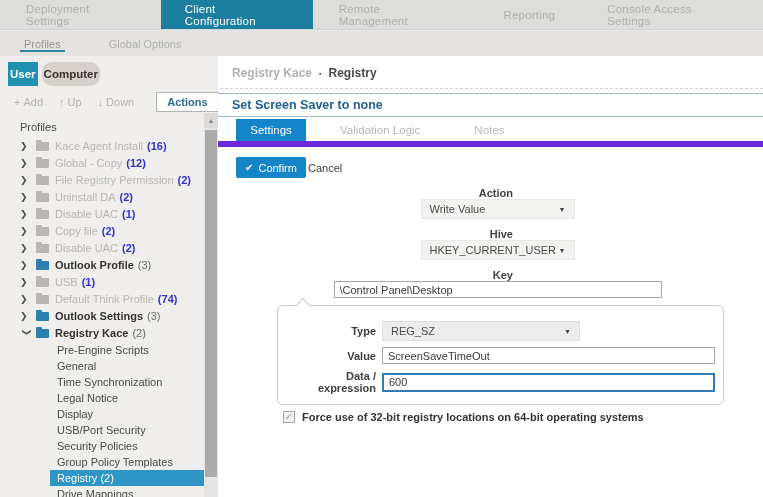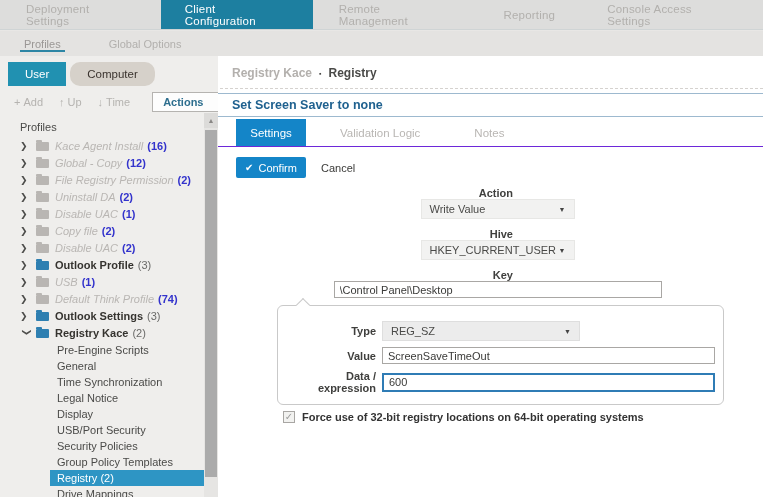--- a/index.html
+++ b/index.html
@@ -25,22 +25,22 @@
     height:100%; display:flex; align-items:center; position:relative; }
   .subnav .sub-item.active { color:#9a9795; }
   .subnav .sub-item.active::after { content:""; position:absolute; left:0; right:0; bottom:4px;
     height:2px; background:#2e86a5; }
   .subnav .sub-item + .sub-item { margin-left:40px; }
 
   
   .left-panel { position:absolute; left:0; top:56px; width:218px; height:441px;
     background:#efeeec; }
   .side-tabs { display:flex; padding:6px 0 0 8px; }
-  .side-tab { height:24px; padding:0 17px; display:flex; align-items:center;
-    font-size:11.5px; cursor:default; }
+  .side-tab { height:24px; padding:0 2px; display:flex; align-items:center;
+    font-size:11.5px; cursor:default;font-weight:bold; }
   .side-tab.active { background:#2191b1; color:#fff; }
   .side-tab.inactive { background:#d6d1ca; color:#3a332e; margin-left:4px;border-radius:10px; }
 
   .toolbar { display:flex; align-items:center; margin-top:6px; padding-left:14px; height:20px; }
   .tool-btn { color:#b5b3b0; font-size:11px; margin-right:16px; display:flex; align-items:center; gap:3px; }
   .tool-btn .glyph { font-size:11px; }
   .actions-btn { margin-left:6px; background:#fdfdfd; border:1px solid #b5b3b0;
     height:20px; display:flex; align-items:center; padding:0 0 0 10px; }
   .actions-btn .actions-label { color:#2d6e8e; font-weight:bold; font-size:11px; }
   .actions-btn .caret { font-size:7px; color:#444; padding:0 8px 0 10px; margin-left:6px; }
@@ -48,21 +48,21 @@
   .tree { margin-top:8px; }
   .tree-root { color:#4a4a48; padding-left:20px; height:14px; line-height:14px; margin-bottom:4px; }
   .tree-row { height:17px; line-height:17px; display:flex; align-items:center; padding-left:20px;
     white-space:nowrap; cursor:default; }
   .tree-row .chev { width:16px; color:#4d4d4b; font-weight:bold; font-size:9px; flex:none; }
   .tree-row .chev.open { transform:rotate(90deg) translateX(1px); width:12px; margin-right:4px; }
   .folder { width:13px; height:9px; border-radius:1px; margin-right:6px; position:relative; flex:none; }
   .folder::before { content:""; position:absolute; left:0; top:-2px; width:6px; height:2px; border-radius:1px 1px 0 0; background:inherit; }
   .tree-row.dim .folder { background:#b9b6b3; }
   .tree-row.bold .folder { background:#2e7fb1; }
-  .tree-row.dim .lbl { color:#b9b6b3;font-style:italic; }
+  .tree-row.dim .lbl { color:#b9b6b3; }
   .tree-row.bold .lbl { color:#35332f; font-weight:bold; }
   .tree-row .cnt { margin-left:4px; }
   .tree-row.dim .cnt { color:#3333cc; font-weight:bold; }
   .tree-row.bold .cnt { color:#6a6a68; }
   .tree-child { height:16px; line-height:16px; margin-left:50px; padding-left:7px;
     width:154px; color:#4a4a48; white-space:nowrap; cursor:default; }
   .tree-child.selected { background:#2e95c4; color:#fff; }
 
   .scrollbar { position:absolute; right:0; top:57px; width:14px; height:384px; background:#e6e5e3; }
   .scroll-up { width:14px; height:15px; background:#dcdbd9; color:#8a8886; font-size:7px;
@@ -74,33 +74,33 @@
   .breadcrumb { display:flex; align-items:center; padding:10px 0 8px 14px; }
   .crumb-parent { color:#b3b0ad; font-weight:bold; font-size:12px; }
   .crumb-sep { color:#4a4a48; font-size:7px; margin:0 7px; }
   .crumb-current { color:#4a4a48; font-weight:bold; font-size:12px; }
   .dashed-sep { border-bottom:1px dashed #d5d2cf; margin:0 0 4px 2px; }
 
   .title-bar { border-top:1px solid #9db9cf; border-bottom:1px solid #9db9cf;
     padding:4px 0 4px 14px; }
   .title-bar .title { color:#1f618f; font-weight:bold; font-size:12.5px; }
 
-  .tab-strip { display:flex; align-items:stretch; height:28px; border-bottom:1px solid #6d28d9;
+  .tab-strip { display:flex; align-items:stretch; height:28px; border-bottom:6px solid #6d28d9;
     margin-top:2px; padding-left:18px; }
   .m-tab { display:flex; align-items:center; font-size:11.5px; color:#b9b6b3; padding:0 20px; }
   .m-tab.active { background:#1485c8; color:#fff; width:70px; justify-content:center; padding:0; }
   .m-tab + .m-tab { margin-left:14px; }
 
   .content { padding:10px 0 0 14px; }
   .btn-row { display:flex; align-items:center; margin-left:4px; }
   .confirm-btn { width:70px; height:21px; background:#1485c8; color:#fff; border:none;
     border-radius:2px; font-size:11px; display:flex; align-items:center; justify-content:center; gap:5px;
     font-family:inherit; cursor:pointer; }
   .confirm-btn .check { font-size:10px; }
-  .cancel-lnk { margin-left:15px; color:#3a3a38; cursor:pointer; }
+  .cancel-lnk { margin-left:2px; color:#3a3a38; cursor:pointer; }
 
   .form-row { display:flex; align-items:center; margin-top:9px;flex-direction:column; }
   .f-label { width:38px; text-align:right; font-weight:bold; color:#3f3f3d; margin-right:7px; flex:none; }
   .dropdown { width:154px; height:20px; background:#f2f2f1; border:1px solid #e7e7e5;
     display:flex; align-items:center; padding:0 8px; color:#4a4a48; cursor:pointer; }
   .dropdown .dd-text { flex:1; }
   .dropdown .caret { font-size:7px; color:#444; }
   .text-input { height:17px; border:1px solid #a9a7a4; background:#fff; color:#3a3a38;
     font-family:inherit; font-size:11px; padding:0 5px; }
   .key-input { width:328px; }
@@ -151,21 +151,21 @@
       <div class="tool-btn">
         <span class="glyph">+</span>
         <span>Add</span>
       </div>
       <div class="tool-btn">
         <span class="glyph">↑</span>
         <span>Up</span>
       </div>
       <div class="tool-btn">
         <span class="glyph">↓</span>
-        <span>Time</span>
+        <span>Down</span>
       </div>
       <div class="actions-btn">
         <span class="actions-label">Actions</span>
         <span class="caret">▼</span>
       </div>
     </div>
 
     <div class="tree">
       <div class="tree-root">Profiles</div>
       <div id="tree-items">

